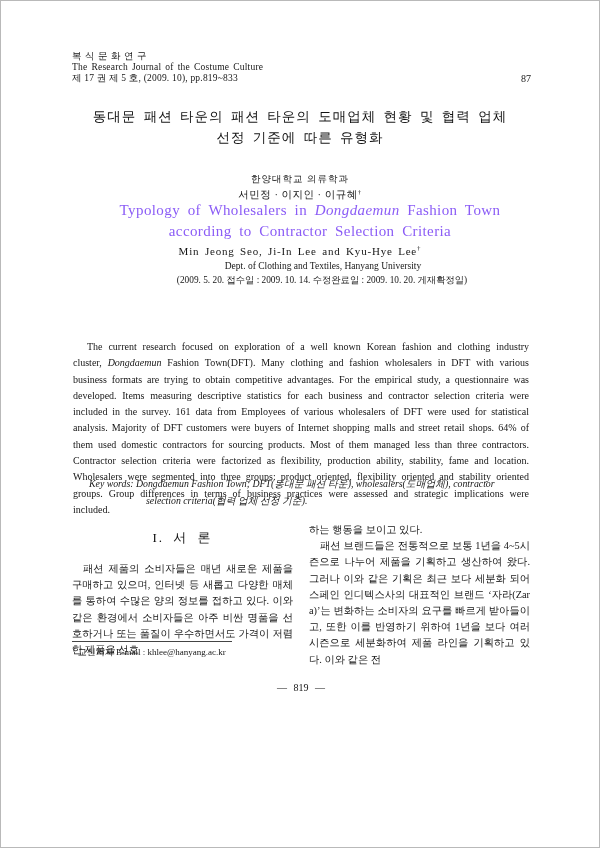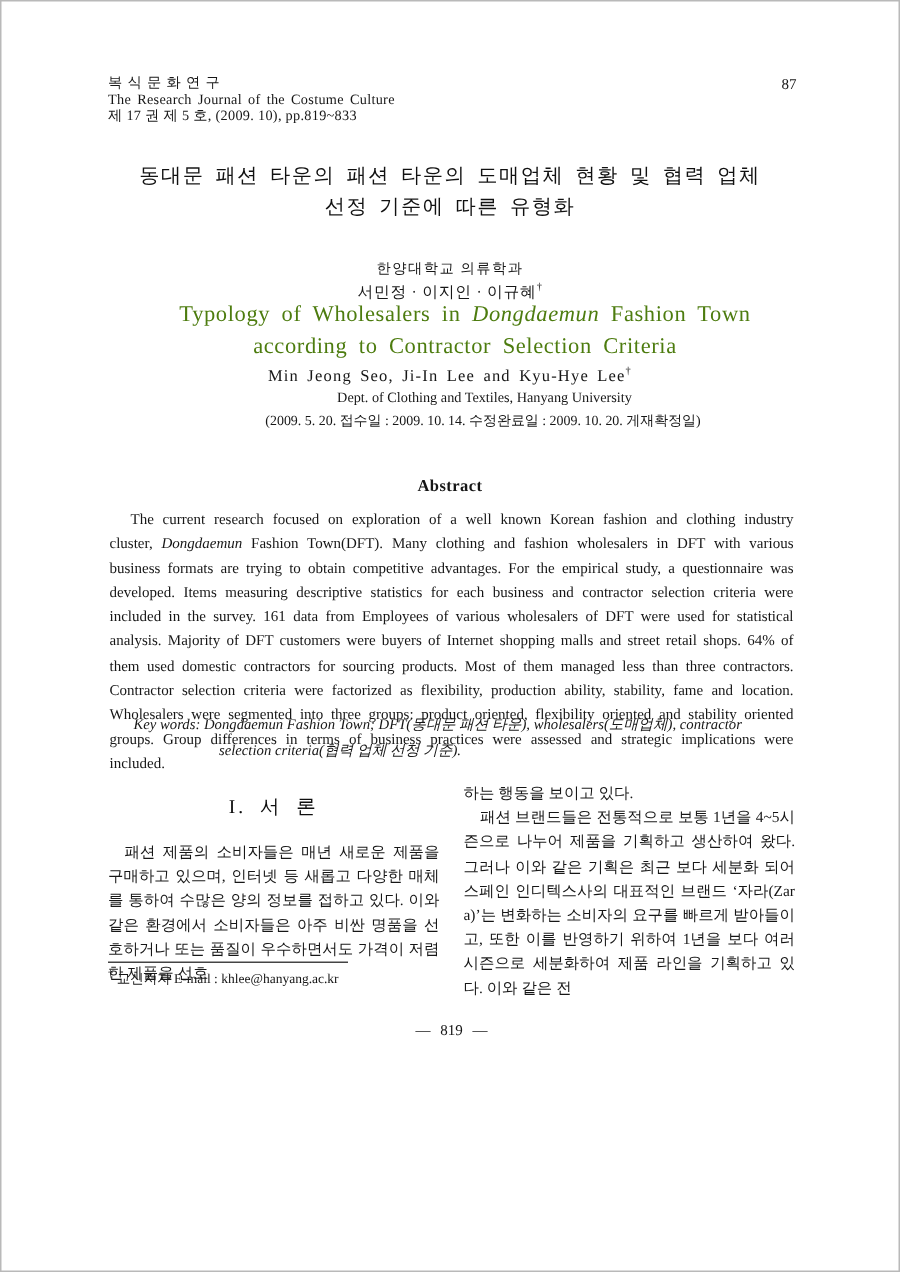--- a/index.html
+++ b/index.html
@@ -3,34 +3,34 @@
 <meta charset="utf-8">
 <style>
   * { margin:0; padding:0; box-sizing:border-box; }
   html,body { background:#ffffff; }
   body { width:600px; height:848px; font-family:"Liberation Serif","DejaVu Serif",serif; }
   .page {
     position:relative; width:600px; height:848px;
     background:#fff; border:1px solid #b9b9b9; overflow:hidden;
     color:#161616;
   }
-  .header { position:absolute; top:50px; left:71px; right:68px; display:flex; justify-content:space-between; align-items:flex-start; }
+  .header { position:absolute; top:50px; left:71px; right:68px; display:flex; justify-content:space-between; align-items:flex-end; }
   .journal-info { font-size:9.5px; line-height:11px; }
   .j-kr { letter-spacing:3.5px; }
   .j-en { letter-spacing:0.2px; word-spacing:1.5px; }
   .j-issue { letter-spacing:0.2px; }
   .page-num { font-size:10px; }
 
   .title-kr { position:absolute; top:106px; left:0; width:100%; text-align:center;
     font-size:13.5px; line-height:20.5px; word-spacing:3px; letter-spacing:1px; color:#111; }
   .authors-kr { position:absolute; top:155px; left:0; width:100%; text-align:center; font-size:10.5px; letter-spacing:0.5px;margin-top:32px; }
   .affil-kr { position:absolute; top:172px; left:0; width:100%; text-align:center; font-size:9.5px; letter-spacing:1px; }
 
   .title-en { position:absolute; top:199px; left:0; width:100%; text-align:center;
-    font-size:15px; line-height:20.5px; word-spacing:3.5px; letter-spacing:0.4px; color:#4d7c0f;padding-left:20px; }
+    font-size:15px; line-height:20.5px; word-spacing:3.5px; letter-spacing:0.4px; color:#8b5cf6;padding-left:20px; }
   .authors-en { position:absolute; top:244px; left:0; width:100%; text-align:center; font-size:11px; letter-spacing:0.8px; word-spacing:2px; }
   .affil-en { position:absolute; top:260px; left:0; width:100%; text-align:center; font-size:9.5px;padding-left:46px; }
   .dates { position:absolute; top:273px; left:0; width:100%; text-align:center; font-size:9.3px;padding-left:44px; }
 
   sup.mark { font-size:7px; vertical-align:super; line-height:0; }
 
   .abstract-heading { position:absolute; top:317px; left:0; width:100%; text-align:center; font-weight:bold; font-size:11px; letter-spacing:0.3px; }
   .abstract-body { position:absolute; top:338px; left:72px; width:456px;
     font-size:10px; line-height:16.3px; text-align:justify; text-indent:14px; word-spacing:1.5px; }
 
@@ -75,21 +75,20 @@
 
   <div class="title-en">
     <div><span>Typology of Wholesalers in </span><i>Dongdaemun</i><span> Fashion Town</span></div>
     <div>according to Contractor Selection Criteria</div>
   </div>
 
   <div class="authors-en"><span>Min Jeong Seo, Ji-In Lee and Kyu-Hye Lee</span><sup class="mark">†</sup></div>
   <div class="affil-en">Dept. of Clothing and Textiles, Hanyang University</div>
   <div class="dates">(2009. 5. 20. 접수일 : 2009. 10. 14. 수정완료일 : 2009. 10. 20. 게재확정일)</div>
 
-  <div class="abstract-heading">Abstract</div>
 
   <p class="abstract-body"><span>The current research focused on exploration of a well known Korean fashion and clothing industry cluster, </span><i>Dongdaemun</i><span> Fashion Town(DFT). Many clothing and fashion wholesalers in DFT with various business formats are trying to obtain competitive advantages. For the empirical study, a questionnaire was developed. Items measuring descriptive statistics for each business and contractor selection criteria were included in the survey. 161 data from Employees of various wholesalers of DFT were used for statistical analysis. Majority of DFT customers were buyers of Internet shopping malls and street retail shops. 64% of them used domestic contractors for sourcing products. Most of them managed less than three contractors. Contractor selection criteria were factorized as flexibility, production ability, stability, fame and location. Wholesalers were segmented into three groups: product oriented, flexibility oriented and stability oriented groups. Group differences in terms of business practices were assessed and strategic implications were included.</span></p>
 
   <p class="keywords"><span>Key words:</span> <span>Dongdaemun Fashion Town; DFT(동대문 패션 타운), wholesalers(도매업체), contractor selection criteria(협력 업체 선정 기준).</span></p>
 
   <div class="columns">
     <div class="col">
       <div class="section-heading">I. 서 론</div>
       <p class="body-p indent">패션 제품의 소비자들은 매년 새로운 제품을 구매하고 있으며, 인터넷 등 새롭고 다양한 매체를 통하여 수많은 양의 정보를 접하고 있다. 이와 같은 환경에서 소비자들은 아주 비싼 명품을 선호하거나 또는 품질이 우수하면서도 가격이 저렴한 제품을 선호</p>
     </div>

